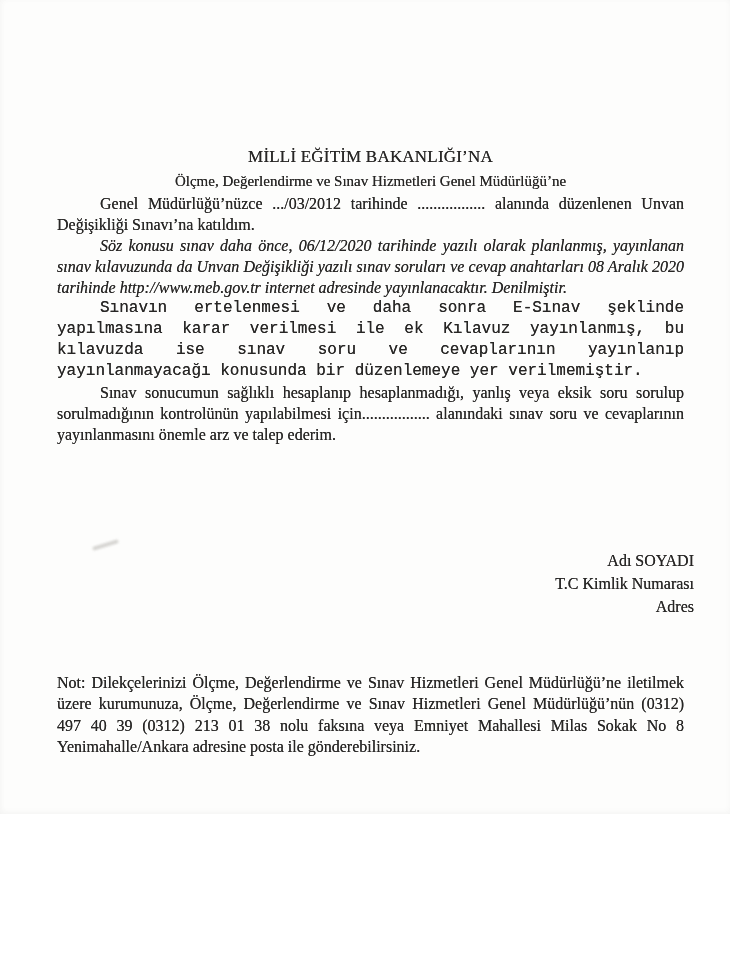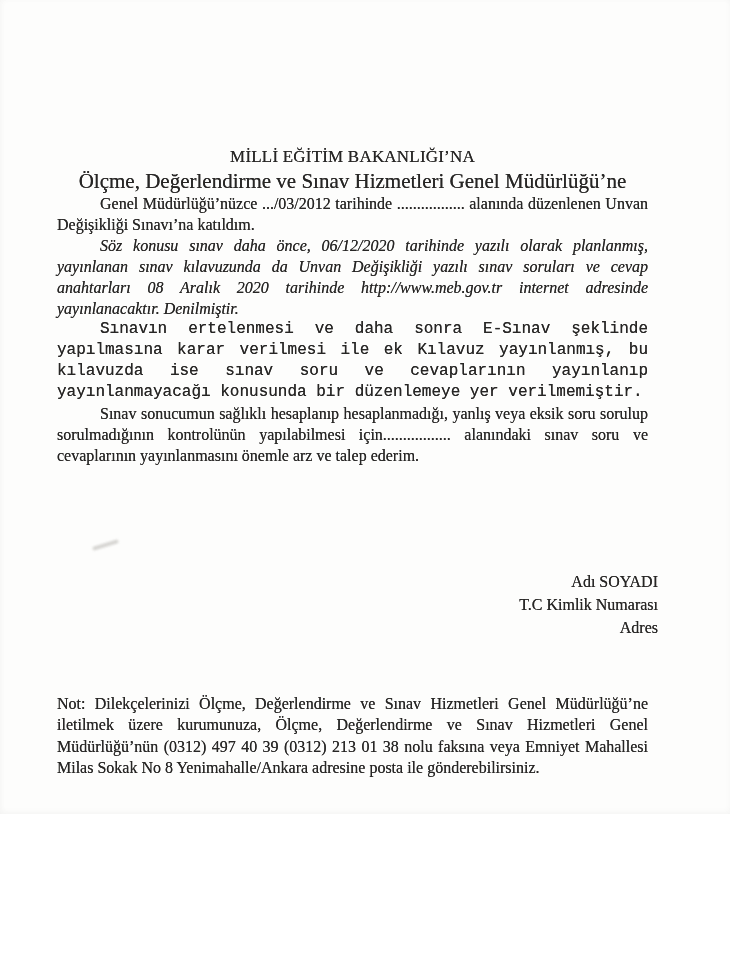--- a/index.html
+++ b/index.html
@@ -7,34 +7,34 @@
   .page {
     position: relative;
     width: 730px;
     height: 814px;
     box-sizing: border-box;
     background: #fdfdfc;
     
     box-shadow: inset 0 -2px 6px rgba(0,0,0,0.03), inset 2px 0 6px rgba(0,0,0,0.015);
     font-family: "Liberation Serif", "DejaVu Serif", serif;
     color: #272625;
-    padding: 145px 82px 0 57px;
+    padding: 145px 46px 0 57px;
     overflow: hidden;
     
     text-shadow: 0 0 0.45px rgba(40,38,36,0.85);
   }
 
   .heading { text-align: center; }
   .heading-line1 {
     font-size: 17px;
     line-height: 24px;
     letter-spacing: 0.2px;
   }
   .heading-line2 {
-    font-size: 21px;
+    font-size: 15px;
     line-height: 24px;
   }
 
   p.body-par {
     margin: 0;
     font-size: 16px;
     line-height: 21px;
     text-align: justify;
     text-indent: 43px;
   }

